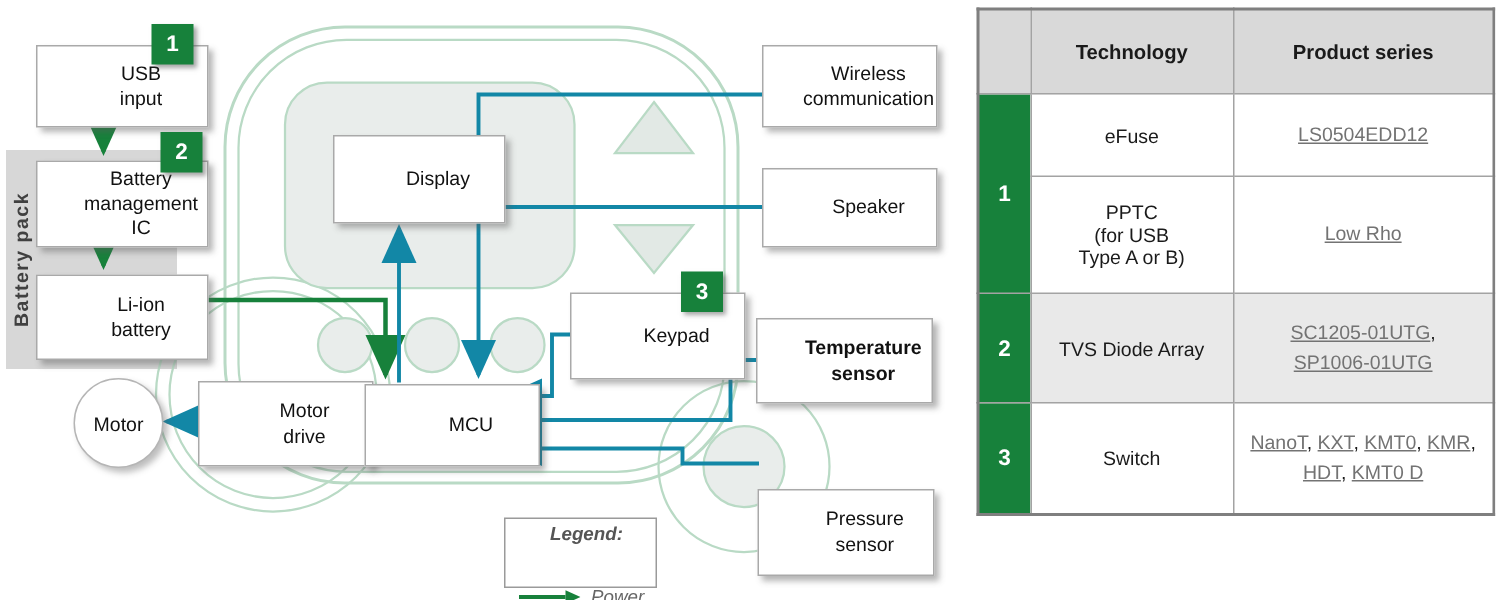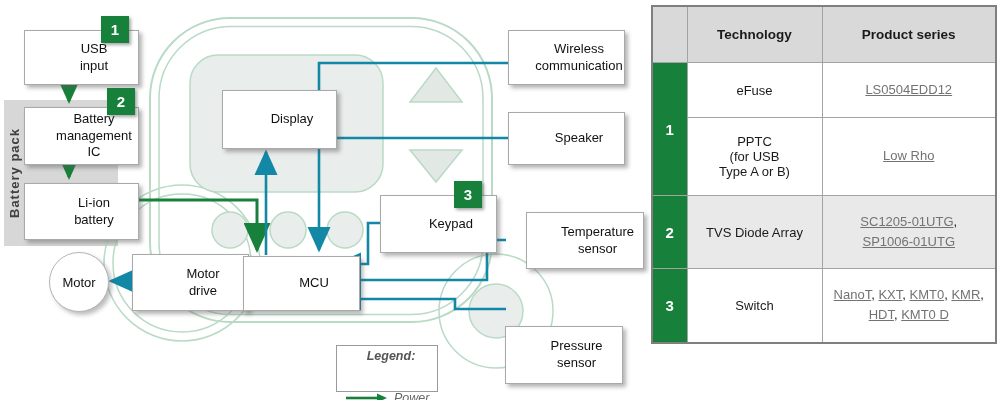--- a/index.html
+++ b/index.html
@@ -125,21 +125,21 @@
   <div class="node" style="left:508px;top:30px;width:90px;height:53px;">
       <span>Wireless
 communication</span>
     </div>
   <div class="node" style="left:380px;top:195px;width:90px;height:56px;">
       <span>Keypad</span>
     </div>
   <div class="node" style="left:508px;top:112px;width:90px;height:51px;justify-content:center;">
       <span>Speaker</span>
     </div>
-  <div class="node" style="left:526px;top:212px;width:91px;height:55px;">
+  <div class="node" style="left:504px;top:212px;width:91px;height:55px;font-weight:bold;">
       <span>Temperature
 sensor</span>
     </div>
   <div class="node" style="left:505px;top:282px;width:91px;height:56px;margin-top:44px;">
       <span>Pressure
 sensor</span>
     </div>
 
   <div class="badge" style="left:101px;top:16px;">1</div>
   <div class="badge" style="left:107px;top:88px;">2</div>

